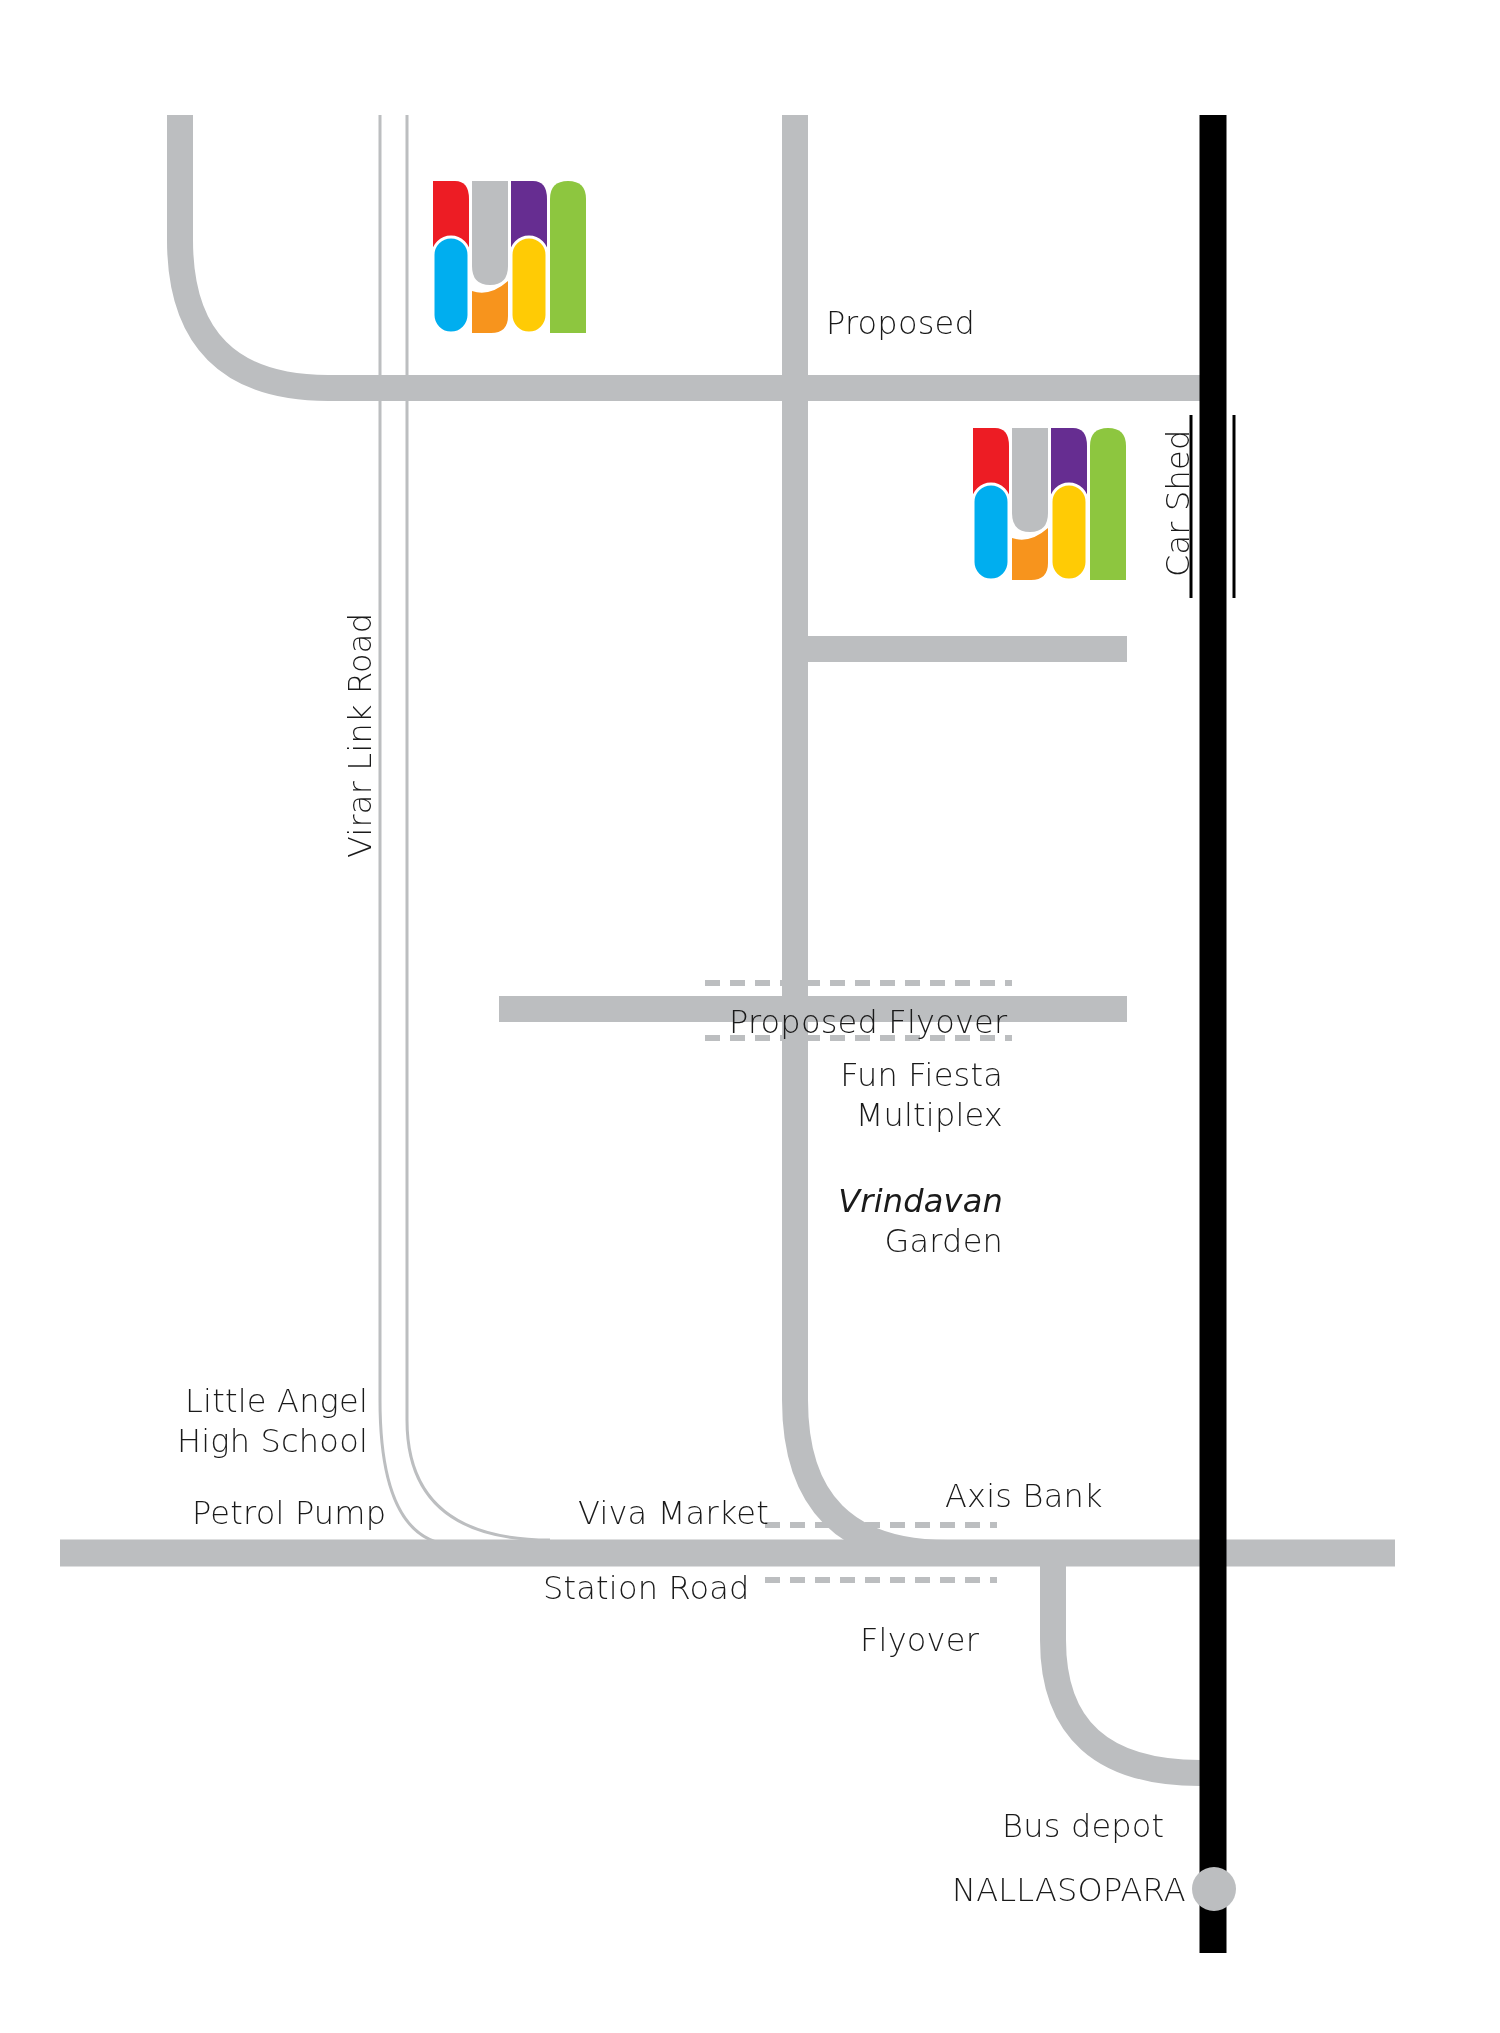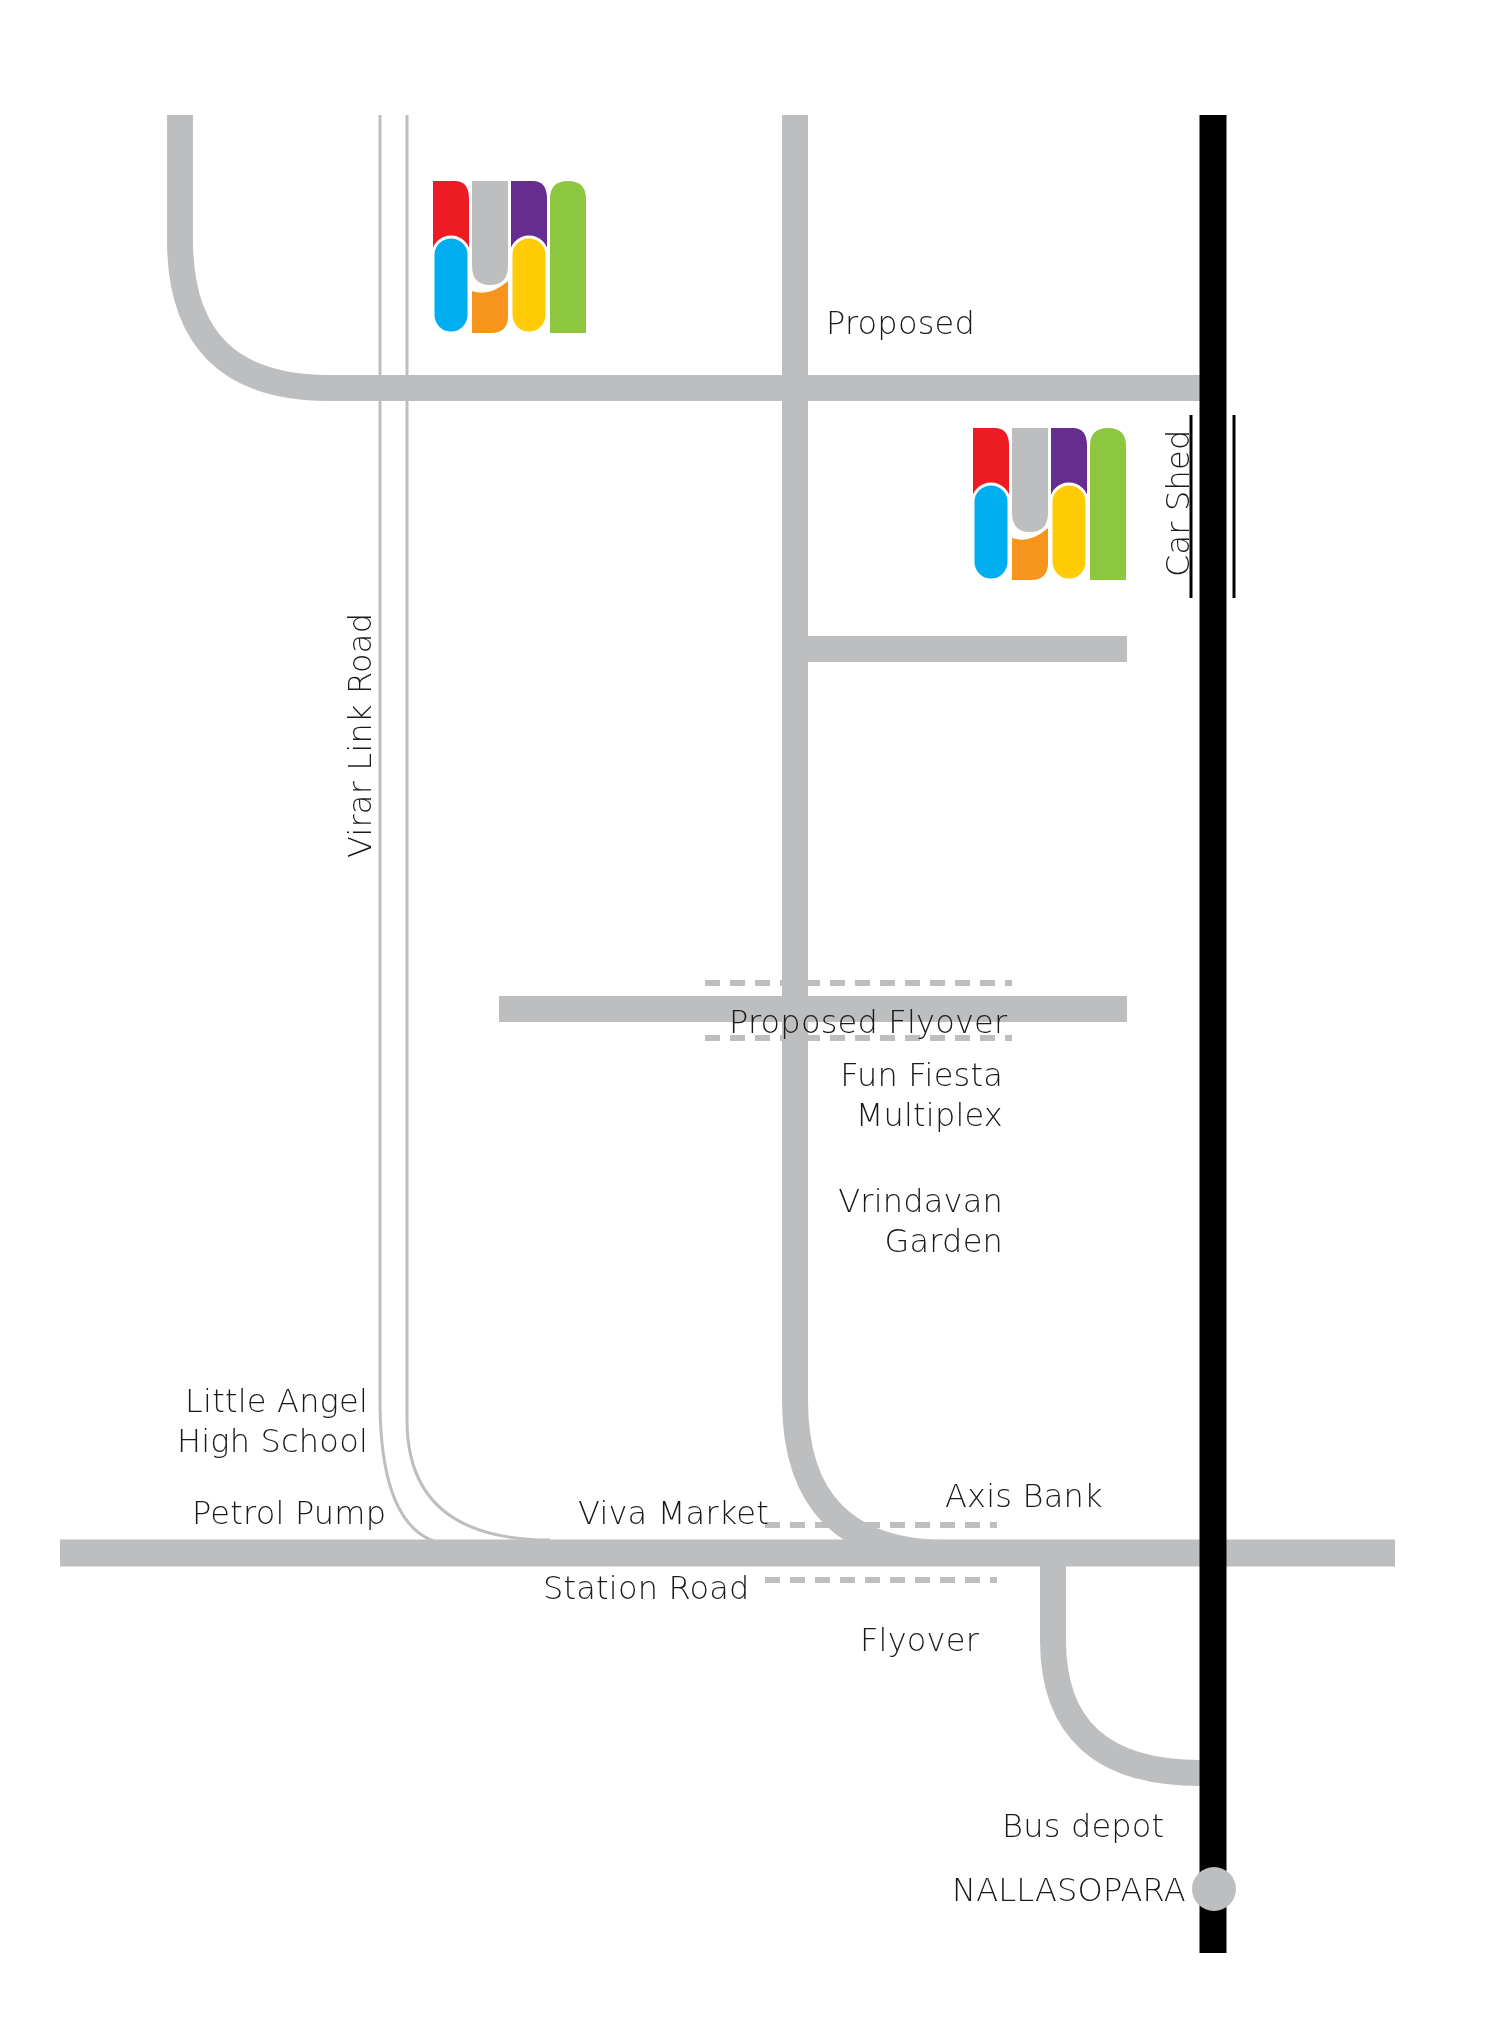--- a/index.html
+++ b/index.html
@@ -64,21 +64,21 @@
   <rect x="78" y="56" width="36" height="96" rx="18" fill="#ffcb05" stroke="#fff" stroke-width="3"></rect>
 </svg>
 
 <div class="lbl" style="left:826px; top:303px;">Proposed</div>
 <div class="lbl vert" style="left:1158px; top:577px;">Car Shed</div>
 <div class="lbl vert" style="left:340px; top:858px;">Virar Link Road</div>
 <div class="lbl" style="left:729px; top:989px;margin-top:13px;">Proposed Flyover</div>
 
 <div class="lbl right" style="left:800px; top:1055px; width:203px;">Fun Fiesta</div>
 <div class="lbl right" style="left:800px; top:1095px; width:203px;text-align:right;">Multiplex</div>
-<div class="lbl right" style="left:800px; top:1181px; width:203px;">Vrindavan</div>
+<div class="lbl right" style="left:800px; top:1181px; width:203px;font-style:italic;">Vrindavan</div>
 <div class="lbl right" style="left:800px; top:1221px; width:203px;">Garden</div>
 
 <div class="lbl right" style="left:120px; top:1381px; width:248px;">Little Angel</div>
 <div class="lbl right" style="left:120px; top:1421px; width:248px;">High School</div>
 <div class="lbl" style="left:192px; top:1493px;">Petrol Pump</div>
 <div class="lbl" style="left:578px; top:1493px;">Viva Market</div>
 <div class="lbl" style="left:908px; top:1476px;margin-left:37px;">Axis Bank</div>
 <div class="lbl" style="left:860px; top:1620px;">Flyover</div>
 <div class="lbl" style="left:543px; top:1568px;">Station Road</div>
 

